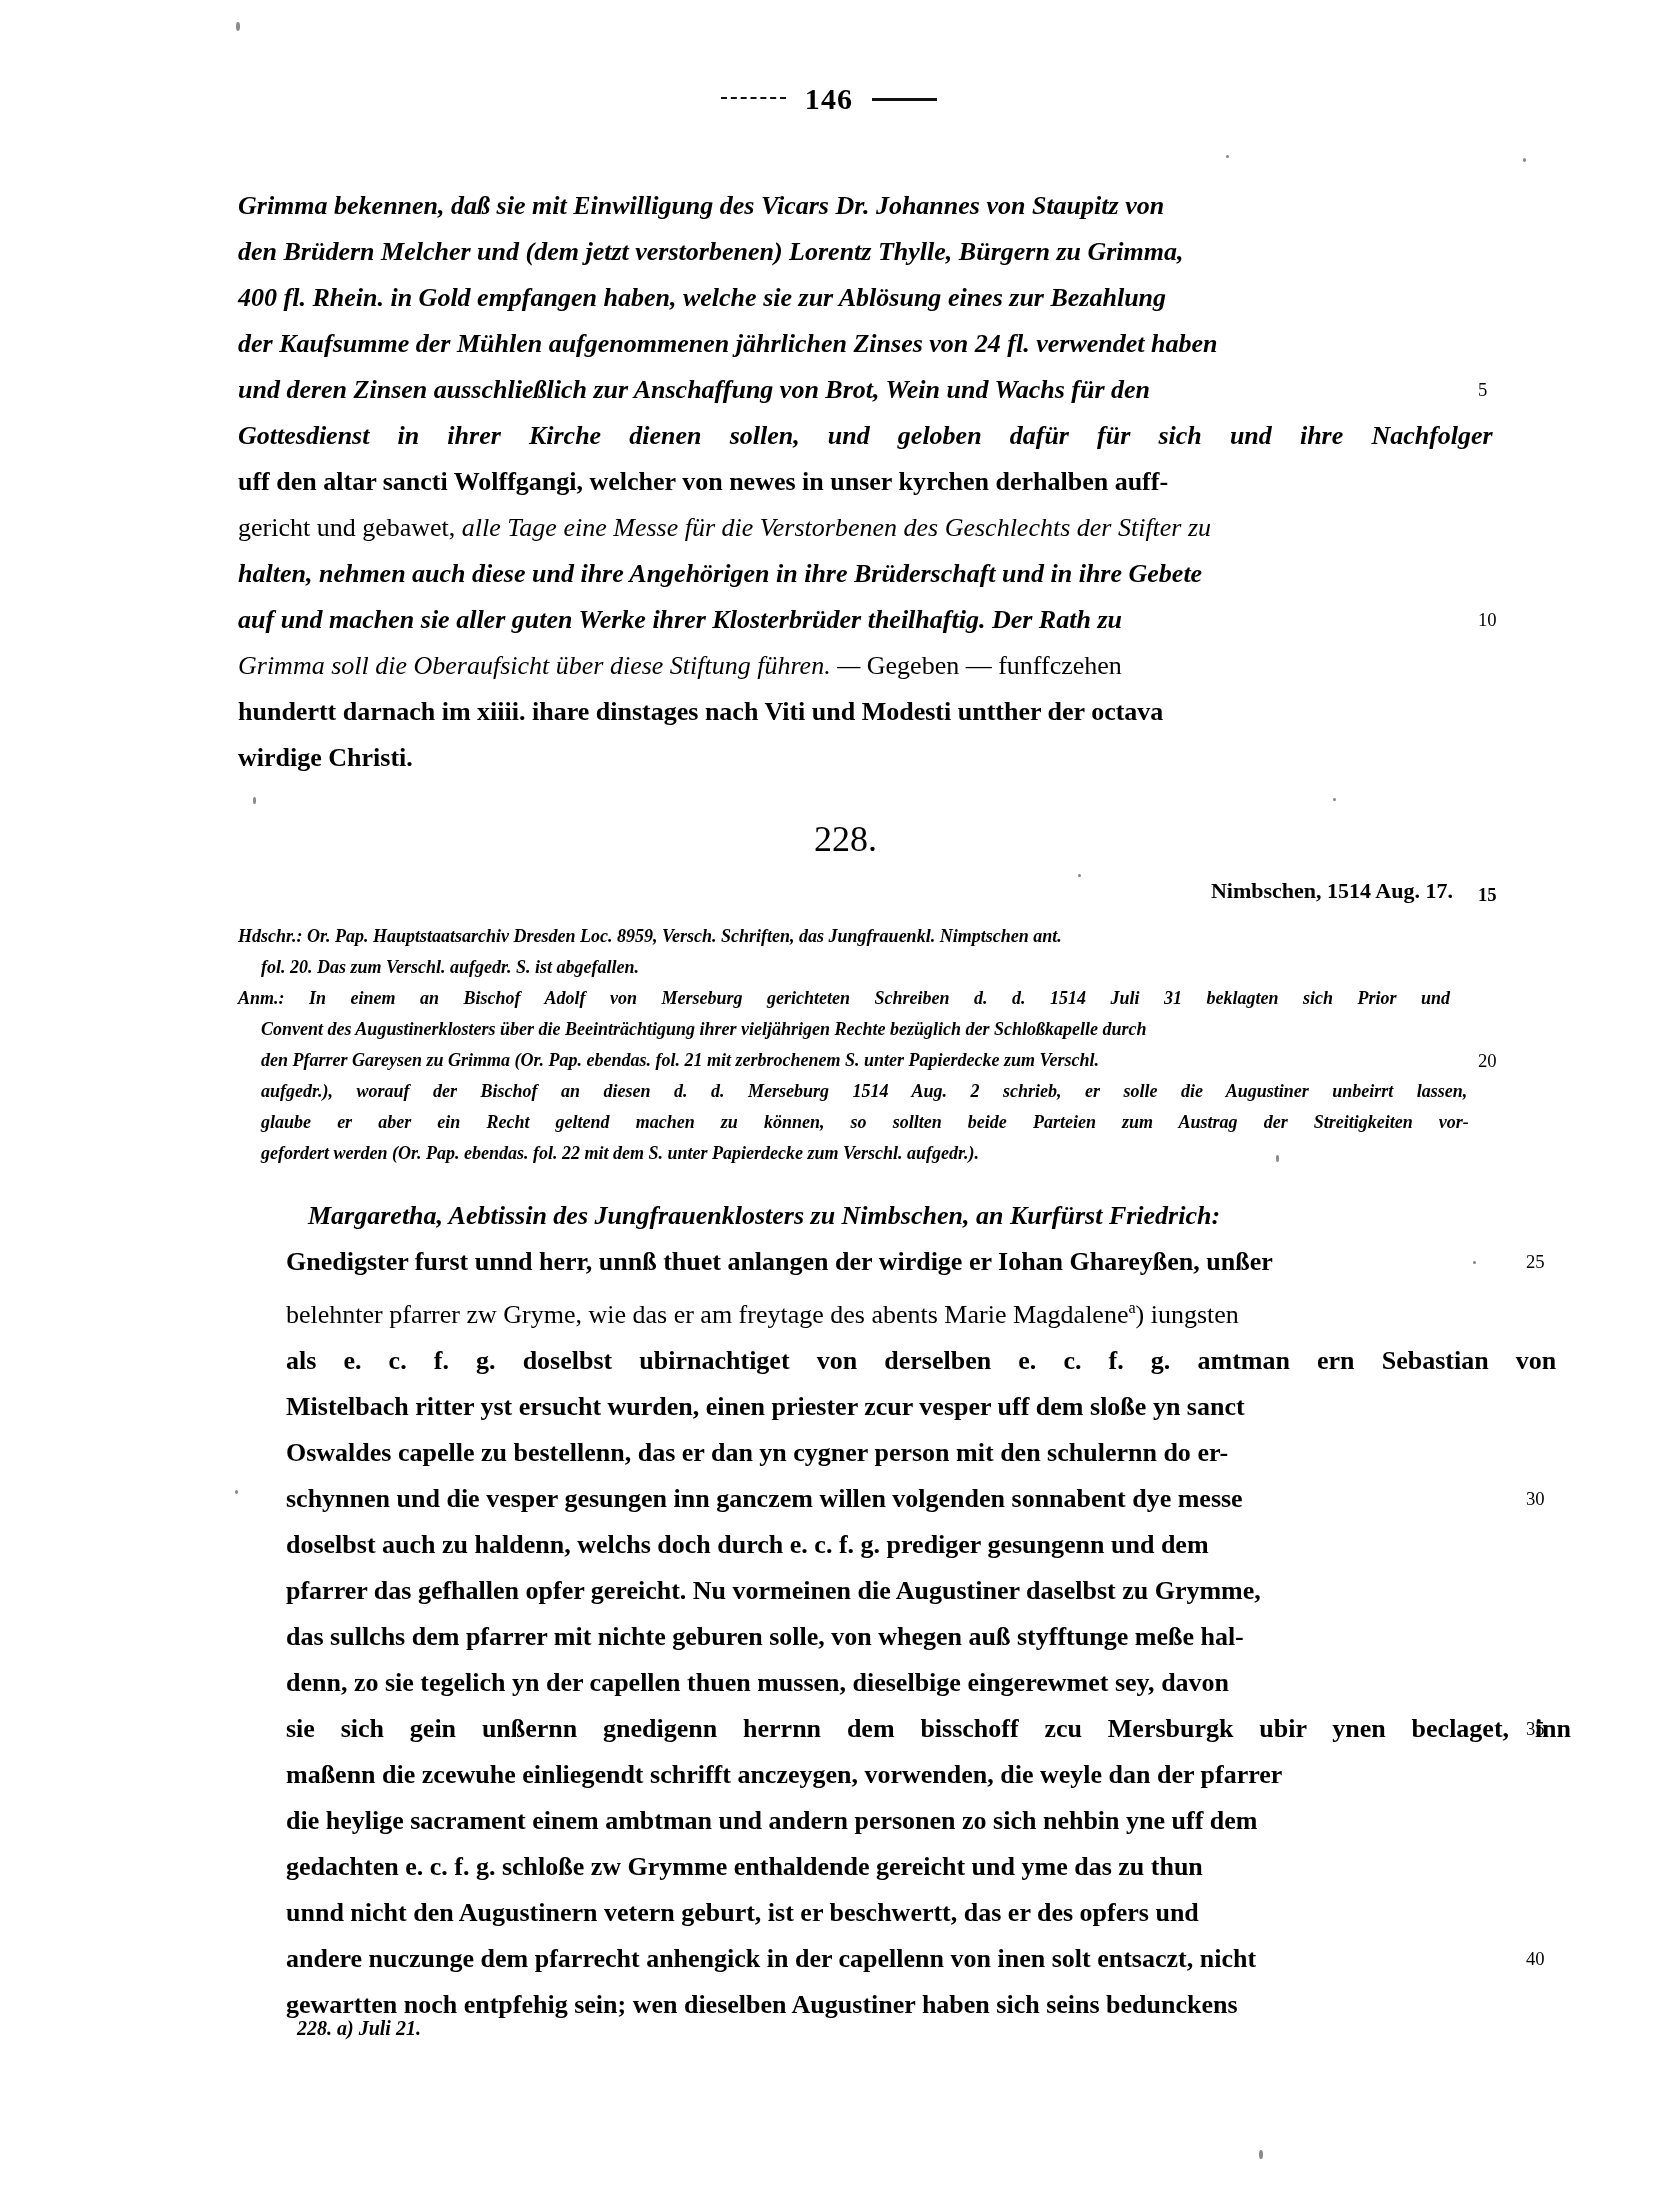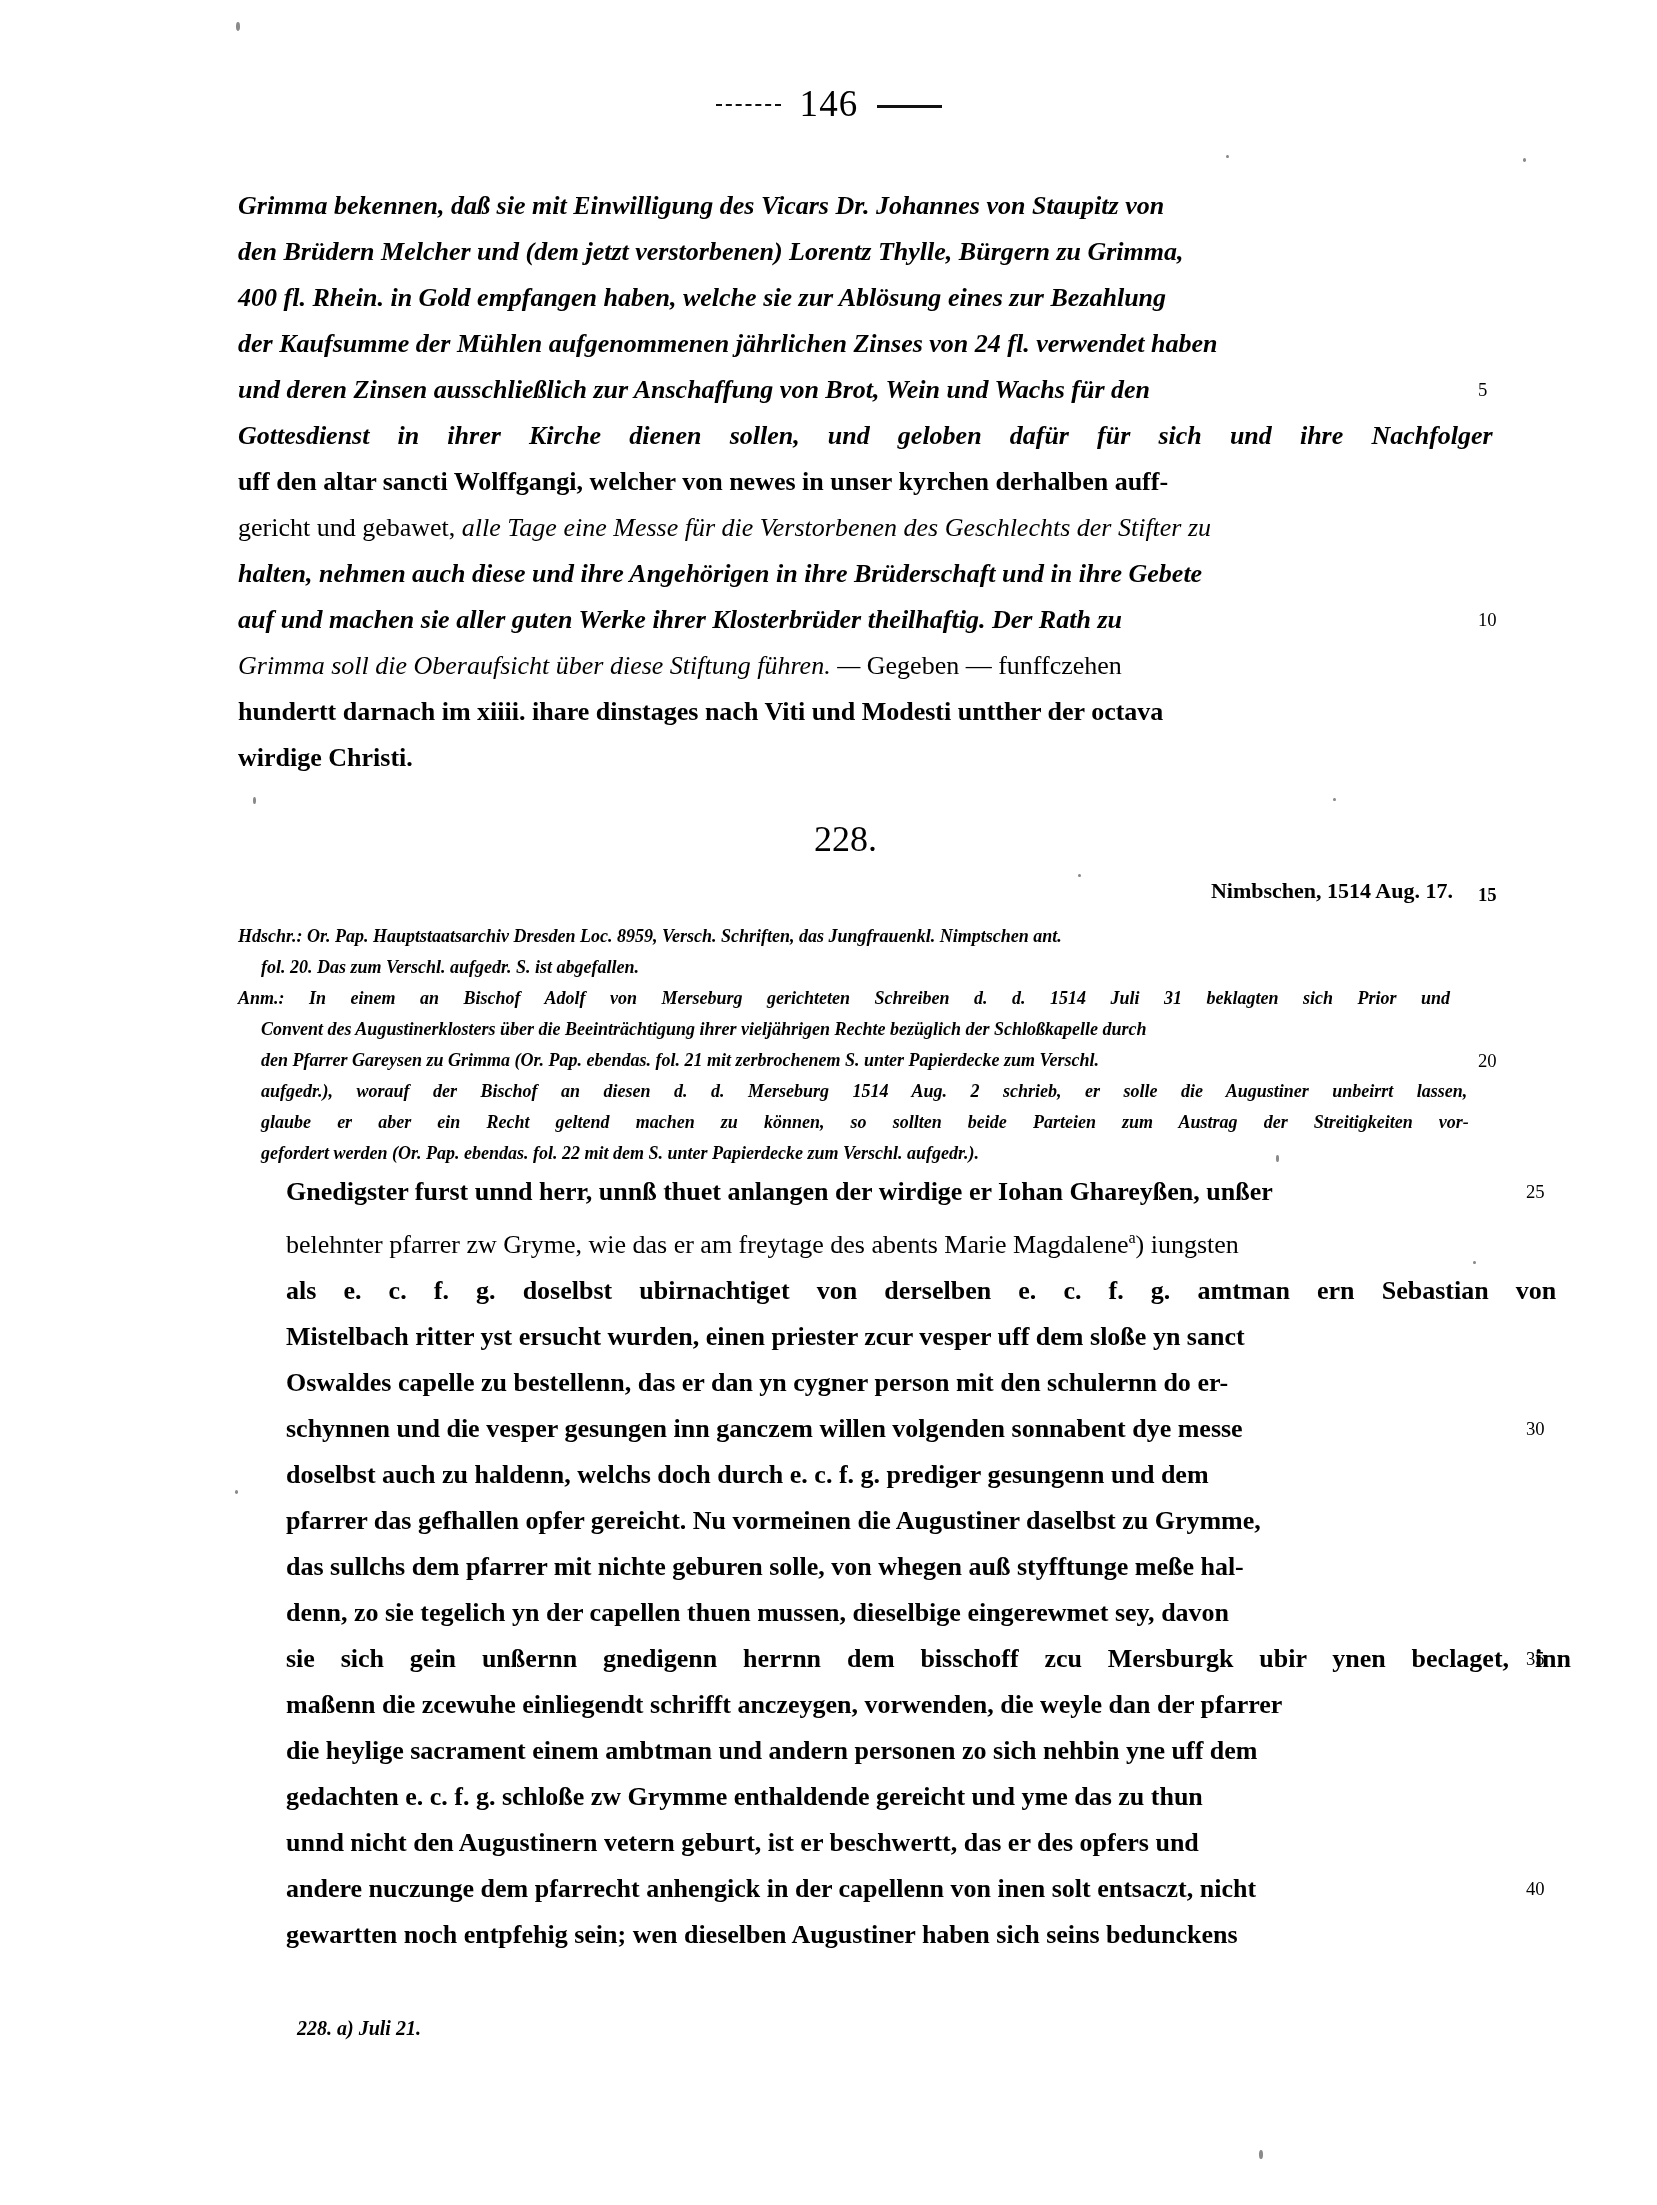--- a/index.html
+++ b/index.html
@@ -41,22 +41,22 @@
     height: 2.2px;
     background: #111;
     margin: 0 18.7px;
   }
   .runhead .rule.left {
     height: 1.6px;
     background: transparent;
     border-top: 2.2px dashed #111;
   }
   .runhead .folio {
-    font-size: 37px;
-    font-weight: 400;
+    font-size: 30px;
+    font-weight: 700;
   }
 
   
   .frame {
     position: absolute;
     left: 238px;
     top: 183px;
     width: 1287px;
   }
 
@@ -282,20 +282,25 @@
         <span class="lnum"></span>
       </div>
 
       <div class="aline nojust ind1">
         <span class="w">gefordert werden (Or. Pap. ebendas. fol. 22 mit dem S. unter Papierdecke zum Verschl. aufgedr.).</span>
         <span class="lnum"></span>
       </div>
 
     </div>
 
+    <div class="regest">
+      <div class="tline nojust italic lead">
+        <span class="w">Margaretha, Aebtissin des Jungfrauenklosters zu Nimbschen, an Kurfürst Friedrich:</span>
+      </div>
+    </div>
 
     <div class="body">
 
       <div class="tline">
         <span class="w" style="display: block; white-space: nowrap;"><span class="tok">Gnedigster</span> <span class="tok">furst</span> <span class="tok">unnd</span> <span class="tok">herr,</span> <span class="tok">unnß</span> <span class="tok">thuet</span> <span class="tok">anlangen</span> <span class="tok">der</span> <span class="tok">wirdige</span> <span class="tok">er</span> <span class="tok">Iohan</span> <span class="tok">Ghareyßen,</span> <span class="tok">unßer</span></span>
         <span class="lnum">25</span>
       </div>
 
       <div class="tline nojust">
         <span>belehnter pfarrer zw Gryme, wie das er am freytage des abents Marie Magdalene</span><sup>a</sup><span>) iungsten</span>

